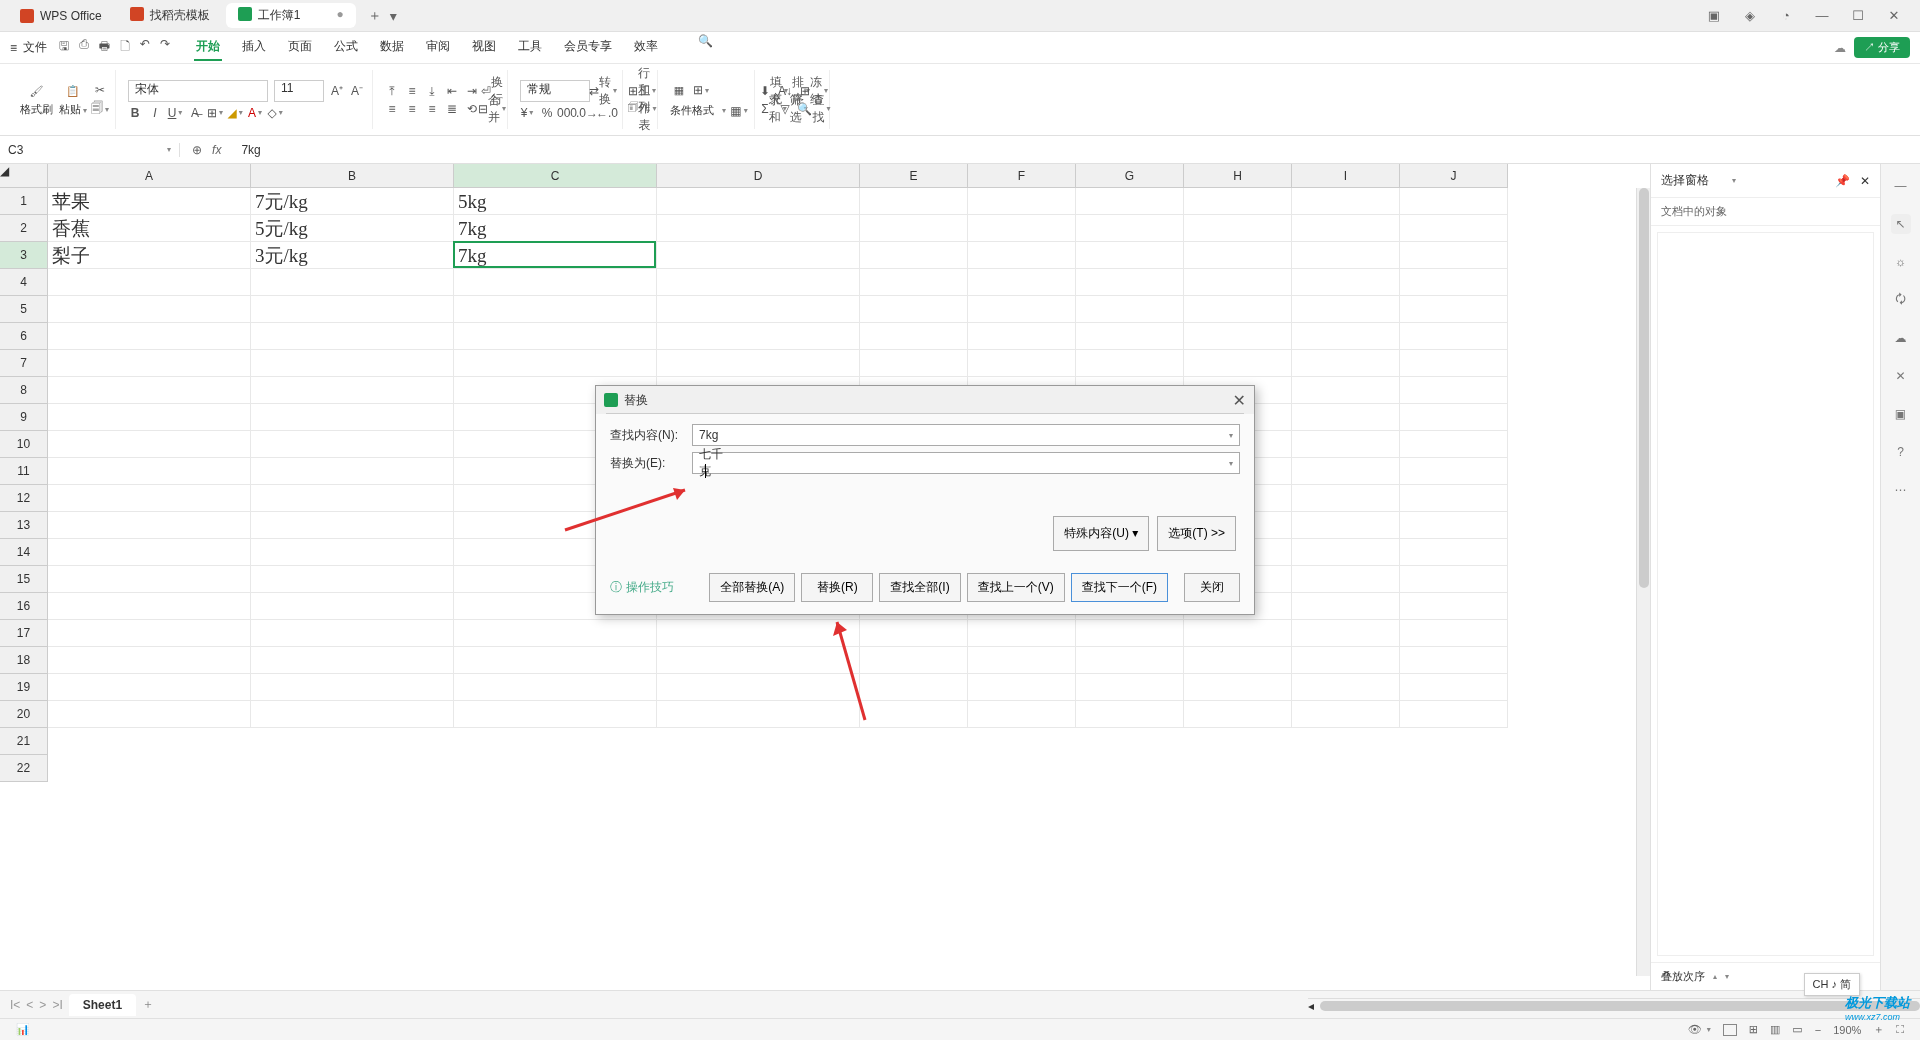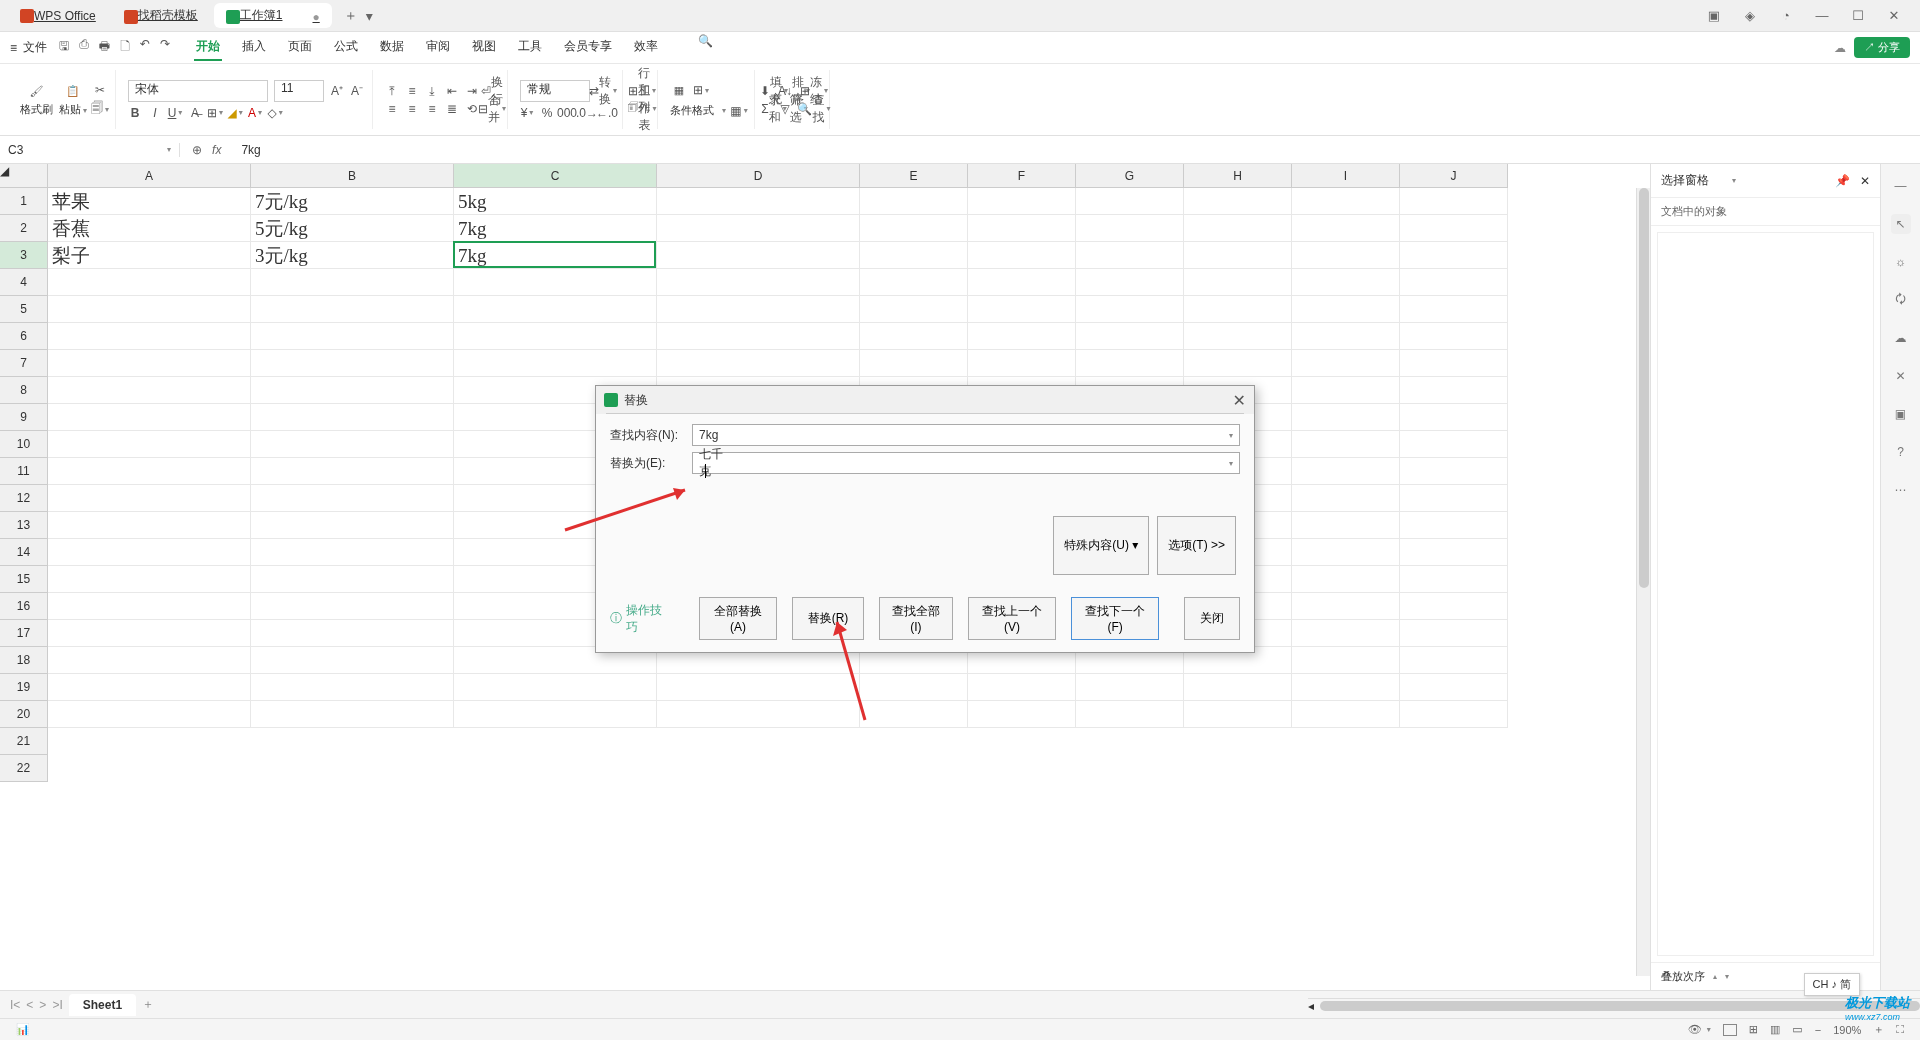--- a/index.html
+++ b/index.html
@@ -1,20 +1,20 @@
 <!DOCTYPE html>
 <html><head>
 <meta charset="utf-8">
 <style>
 * { margin: 0; padding: 0; box-sizing: border-box; font-family: "Microsoft YaHei", Arial, sans-serif; }
 body { background: #f5f5f5; width: 1920px; height: 1040px; overflow: hidden; position: relative; font-size: 12px; color: #333; }
 
 
 .titlebar { height: 32px; background: #f0f0f0; display: flex; align-items: center; padding: 0 8px; border-bottom: 1px solid #e0e0e0; }
-.titlebar .tab { display: flex; align-items: flex-end; padding: 4px 12px; border-radius: 6px; margin-right: 4px; text-decoration: underline; }
+.titlebar .tab { display: flex; align-items: flex-start; gap: 6px; padding: 4px 12px; border-radius: 6px; margin-right: 4px; }
 .titlebar .tab.active { background: #fff; }
 .titlebar .tab-icon-w { width: 14px; height: 14px; background: #d14424; border-radius: 2px; }
 .titlebar .tab-icon-d { width: 14px; height: 14px; background: #d14424; border-radius: 2px; }
 .titlebar .tab-icon-s { width: 14px; height: 14px; background: #1e9e54; border-radius: 2px; }
 .titlebar .plus { margin-left: 8px; color: #666; font-size: 14px; }
 .titlebar .spacer { flex: 1; }
 .titlebar .winbtn { width: 36px; height: 24px; display: flex; align-items: center; justify-content: center; color: #666; font-size: 13px; }
 
 
 .menubar { height: 32px; background: #fff; display: flex; align-items: center; padding: 0 10px; border-bottom: 1px solid #e8e8e8; gap: 4px; }
@@ -91,24 +91,24 @@
 .dlg-title-icon { width: 14px; height: 14px; background: #1e9e54; margin-right: 6px; border-radius: 2px; }
 .dlg-close { margin-left: auto; font-size: 16px; color: #555; }
 .dlg-tabs { display: flex; padding: 6px 10px 0; gap: 2px; }
 .dlg-tab { padding: 4px 14px; border: 1px solid #ccc; border-bottom: none; background: #f0f0f0; font-size: 12px; }
 .dlg-tab.active { background: #fafafa; border-bottom: 1px solid #fafafa; position: relative; z-index: 1; }
 .dlg-body { border-top: 1px solid #ccc; margin: 0 10px; padding: 10px 4px 6px; margin-top: -1px; }
 .dlg-row { display: flex; align-items: center; margin-bottom: 6px; }
 .dlg-label { width: 82px; font-size: 12px; text-align: left; padding-right: 6px; }
 .dlg-input { flex: 1; border: 1px solid #aaa; height: 22px; padding: 0 6px; font-size: 12px; background: #fff; display: flex; align-items: center; justify-content: space-between; }
 .dlg-opts { display: flex; justify-content: flex-end; gap: 8px; padding: 36px 4px 8px; }
-.dlg-btn { border: 1px solid #aaa; background: #f5f5f5; padding: 20px 10px; font-size: 12px; }
+.dlg-btn { border: 1px solid #aaa; background: #f5f5f5; padding: 8px 10px; font-size: 12px; }
 .dlg-foot { display: flex; align-items: center; padding: 8px 14px 12px; gap: 6px; border-top: none; }
 .dlg-help { color: #4a8; font-size: 12px; display: flex; align-items: center; gap: 4px; }
-.dlg-actions { margin-left: auto; display: flex; gap: 15px; padding-left: 23px; }
+.dlg-actions { margin-left: auto; display: flex; gap: 6px; padding-left: 23px; }
 .dlg-abtn { border: 1px solid #aaa; background: #f5f5f5; padding: 5px 10px; font-size: 12px; min-width: 72px; text-align: center; }
 .dlg-abtn.primary { border: 1px solid #4a90d9; }
 
 
 .arrow { position: absolute; pointer-events: none; }
 .arrow-line { stroke: #e03030; stroke-width: 3; fill: none; }
 .arrow-head { fill: #e03030; }
 
 
 .watermark { position: absolute; right: 10px; bottom: 18px; font-size: 13px; color: #0099dd; font-style: italic; font-weight: bold; }

